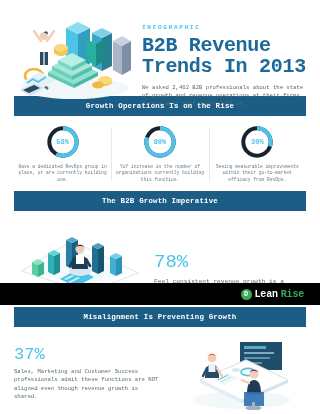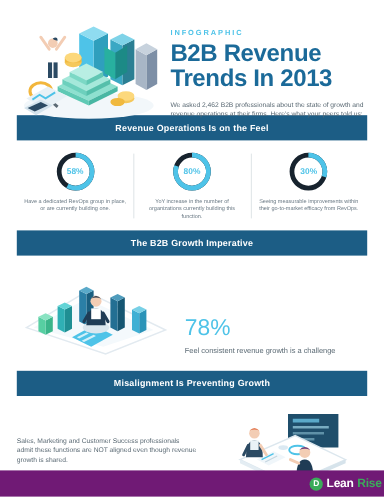--- a/index.html
+++ b/index.html
@@ -11,24 +11,25 @@
   body {
     width: 320px;
     height: 414px;
     overflow: hidden;
     font-family: "Liberation Sans", sans-serif;
     color: #2b2f33;
     position: relative;
   }
   .page {
     width: 320px;
-    height: 414px;
+    height: 305px;
     position: relative;
     background: #ffffff;
     box-sizing: border-box;
+    font-family: Liberation Mono, monospace;
   }
 
   
   .hero {
     display: flex;
     align-items: flex-start;
     padding: 14px 14px 0 10px;
     height: 96px;
     box-sizing: border-box;
   }
@@ -187,25 +188,25 @@
     max-width: 150px;
   }
 
   
   .footer {
     position: absolute;
     left: 0;
     bottom: 0;
     width: 320px;
     height: 22px;
-    background: #701a75;
+    background: #000000;
     display: flex;
     align-items: center;
     justify-content: flex-end;
-    padding-right: 2px;
+    padding-right: 16px;
     box-sizing: border-box;
   }
   .logo {
     display: flex;
     align-items: center;
     gap: 3px;
   }
   .logo-mark {
     width: 11px;
     height: 11px;
@@ -302,21 +303,21 @@
     <div class="hero-copy">
       <div class="eyebrow">INFOGRAPHIC</div>
       <h1 class="headline">
         <span>B2B Revenue</span><br>
         <span>Trends In 2013</span>
       </h1>
       <p class="subcopy">We asked 2,462 B2B professionals about the state of growth and revenue operations at their firms. Here's what your peers told us:</p>
     </div>
   </div>
 
-  <div class="banner">Revenue Operations Is on the Feel</div>
+  <div class="banner">Growth Operations Is on the Rise</div>
 
   <div class="stats">
 
     <div class="stat">
       <div class="donut">
         <svg width="34" height="34" viewBox="0 0 36 36">
           <circle cx="18" cy="18" r="14.5" fill="none" stroke="#17232e" stroke-width="4.2"></circle>
           <circle cx="18" cy="18" r="14.5" fill="none" stroke="#4ec3e8" stroke-width="4.2" stroke-dasharray="52.8 91.1" stroke-dashoffset="0" transform="rotate(-90 18 18)" stroke-linecap="butt"></circle>
         </svg>
         <div class="donut-label">58%</div>
@@ -396,20 +397,21 @@
     <div class="feature-copy">
       <div class="big-pct">78%</div>
       <p class="feature-text">Feel consistent revenue growth is a challenge</p>
     </div>
   </div>
 
   <div class="banner">Misalignment Is Preventing Growth</div>
 
   <div class="misalign">
     <div class="misalign-copy">
+      <div class="big-pct-alt">37%</div>
       <p class="misalign-text">Sales, Marketing and Customer Success professionals admit these functions are NOT aligned even though revenue growth is shared.</p>
     </div>
     <div class="misalign-art">
       <svg width="128" height="74" viewBox="0 0 128 74">
         <ellipse cx="64" cy="64" rx="48" ry="9" fill="#f2f7fa"></ellipse>
 
         <polygon points="62,6 104,6 104,34 62,34" fill="#1f4e6b"></polygon>
         <polygon points="66,10 88,10 88,13 66,13" fill="#5aa9c9"></polygon>
         <polygon points="66,16 96,16 96,18 66,18" fill="#9fd4e6" opacity="0.7"></polygon>
         <polygon points="66,21 92,21 92,23 66,23" fill="#9fd4e6" opacity="0.5"></polygon>

